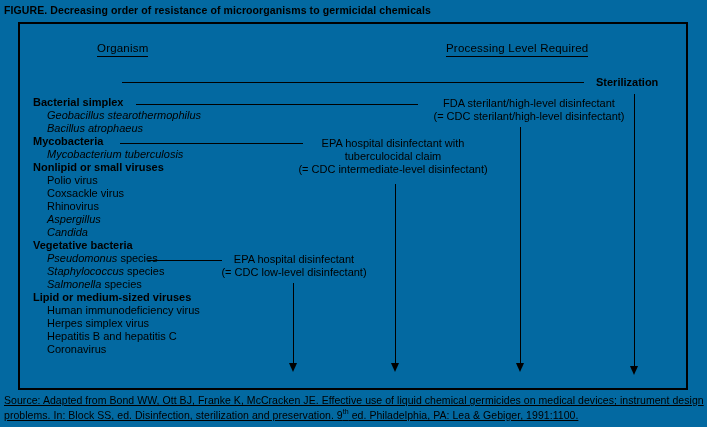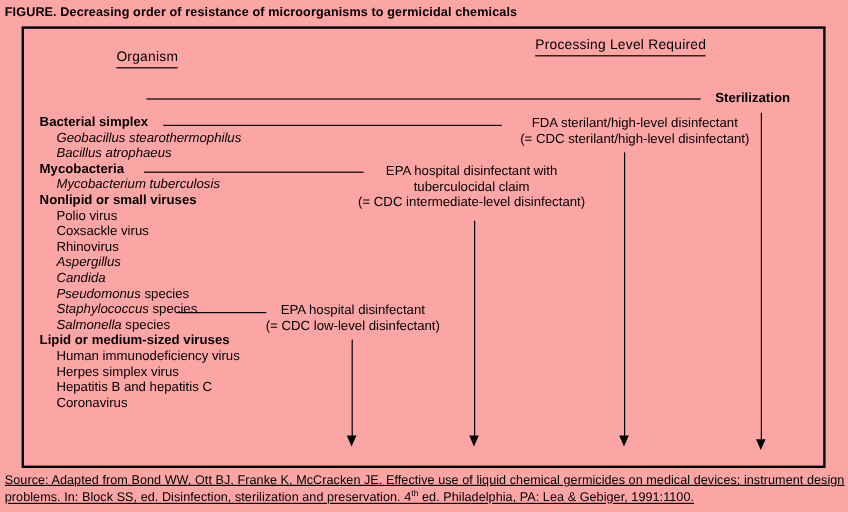--- a/index.html
+++ b/index.html
@@ -1,16 +1,16 @@
 <!DOCTYPE html>
 <html><head>
 <meta charset="utf-8">
 <style>
   html,body { margin:0; padding:0; background:#fff; }
-  .page { position:relative; width:707px; height:427px; background:#fca5a5;
+  .page { position:relative; width:707px; height:427px; background:#0369a1;
           font-family:"Liberation Sans", sans-serif; color:#000; overflow:hidden; }
   .abs { position:absolute; }
   .fig-title { left:4px; top:4px; font-size:10.5px; font-weight:bold; letter-spacing:0.1px; }
   .box { left:18px; top:22px; width:666px; height:364px; border:2px solid #000; }
   .col-header { font-size:11.5px; letter-spacing:0.2px; border-bottom:1px solid #000; padding-bottom:2px; }
   .org-list { left:33px; top:96px; font-size:11px; line-height:13px; white-space:nowrap; }
   .org-row { height:13px; }
   .org-row.cat { font-weight:bold; }
   .org-row.sub { padding-left:14px; }
   .it { font-style:italic;margin-top:42px; }
@@ -26,34 +26,35 @@
 </head>
 <body>
 
 <div class="page">
 
   <div class="abs fig-title">FIGURE. Decreasing order of resistance of microorganisms to germicidal chemicals</div>
 
   <div class="abs box"></div>
 
   <div class="abs col-header" style="left:97px; top:42px;">Organism</div>
-  <div class="abs col-header" style="left:446px; top:32px;text-align:center;">Processing Level Required</div>
+  <div class="abs col-header" style="left:446px; top:42px;text-align:center;">Processing Level Required</div>
 
   <div class="abs org-list">
     <div class="org-row cat"><span class="it"></span><span>Bacterial simplex</span></div>
     <div class="org-row sub"><span class="it">Geobacillus stearothermophilus</span><span></span></div>
     <div class="org-row sub"><span class="it">Bacillus atrophaeus</span><span></span></div>
     <div class="org-row cat"><span class="it"></span><span>Mycobacteria</span></div>
     <div class="org-row sub"><span class="it">Mycobacterium tuberculosis</span><span></span></div>
     <div class="org-row cat"><span class="it"></span><span>Nonlipid or small viruses</span></div>
     <div class="org-row sub"><span class="it"></span><span>Polio virus</span></div>
     <div class="org-row sub"><span class="it"></span><span>Coxsackle virus</span></div>
     <div class="org-row sub"><span class="it"></span><span>Rhinovirus</span></div>
     <div class="org-row sub"><span class="it">Aspergillus</span><span></span></div>
     <div class="org-row sub"><span class="it">Candida</span><span></span></div>
+    <div class="org-row cat"><span class="it"></span><span>Vegetative bacteria</span></div>
     <div class="org-row sub"><span class="it">Pseudomonus</span><span> species</span></div>
     <div class="org-row sub"><span class="it">Staphylococcus</span><span> species</span></div>
     <div class="org-row sub"><span class="it">Salmonella</span><span> species</span></div>
     <div class="org-row cat"><span class="it"></span><span>Lipid or medium-sized viruses</span></div>
     <div class="org-row sub"><span class="it"></span><span>Human immunodeficiency virus</span></div>
     <div class="org-row sub"><span class="it"></span><span>Herpes simplex virus</span></div>
     <div class="org-row sub"><span class="it"></span><span>Hepatitis B and hepatitis C</span></div>
     <div class="org-row sub"><span class="it"></span><span>Coronavirus</span></div>
   </div>
 
@@ -86,16 +87,16 @@
   <div class="abs ahead" style="left:391px; top:363px;"></div>
 
   <div class="abs vline" style="left:520px; top:127px; height:237px;"></div>
   <div class="abs ahead" style="left:516px; top:363px;"></div>
 
   <div class="abs vline" style="left:634px; top:94px; height:273px;"></div>
   <div class="abs ahead" style="left:630px; top:366px;"></div>
 
   <div class="abs footer" style="top:394px;">
     <div>Source: Adapted from Bond WW, Ott BJ, Franke K, McCracken JE. Effective use of liquid chemical germicides on medical devices; instrument design</div>
-    <div><span>problems. In: Block SS, ed. Disinfection, sterilization and preservation. 4</span><sup>th</sup><span> ed. Philadelphia, PA: Lea &amp; Gebiger, 1991:1100.</span></div>
+    <div><span>problems. In: Block SS, ed. Disinfection, sterilization and preservation. 9</span><sup>th</sup><span> ed. Philadelphia, PA: Lea &amp; Gebiger, 1991:1100.</span></div>
   </div>
 
 </div>
 
 </body></html>

